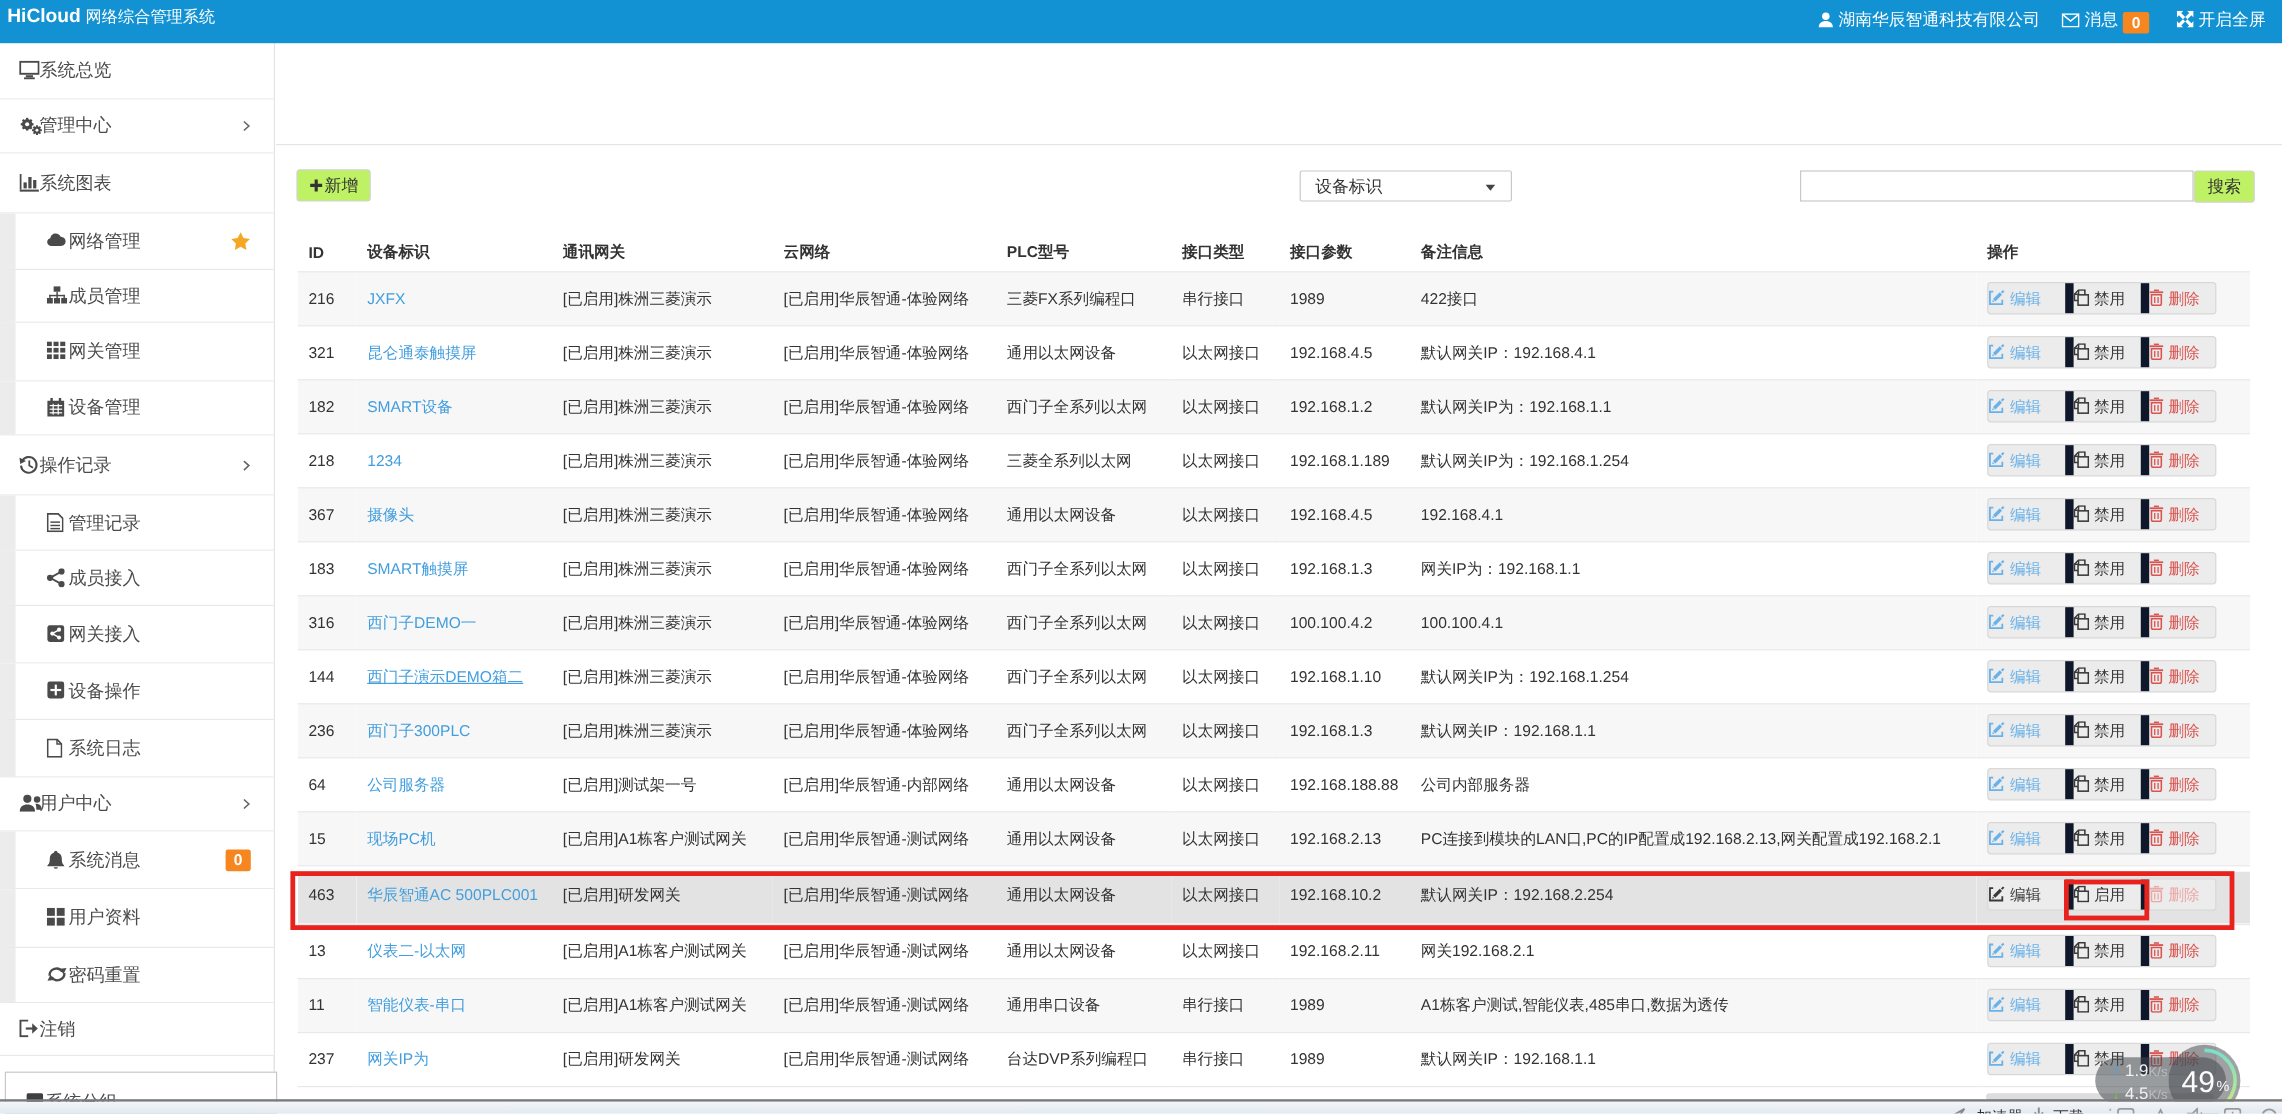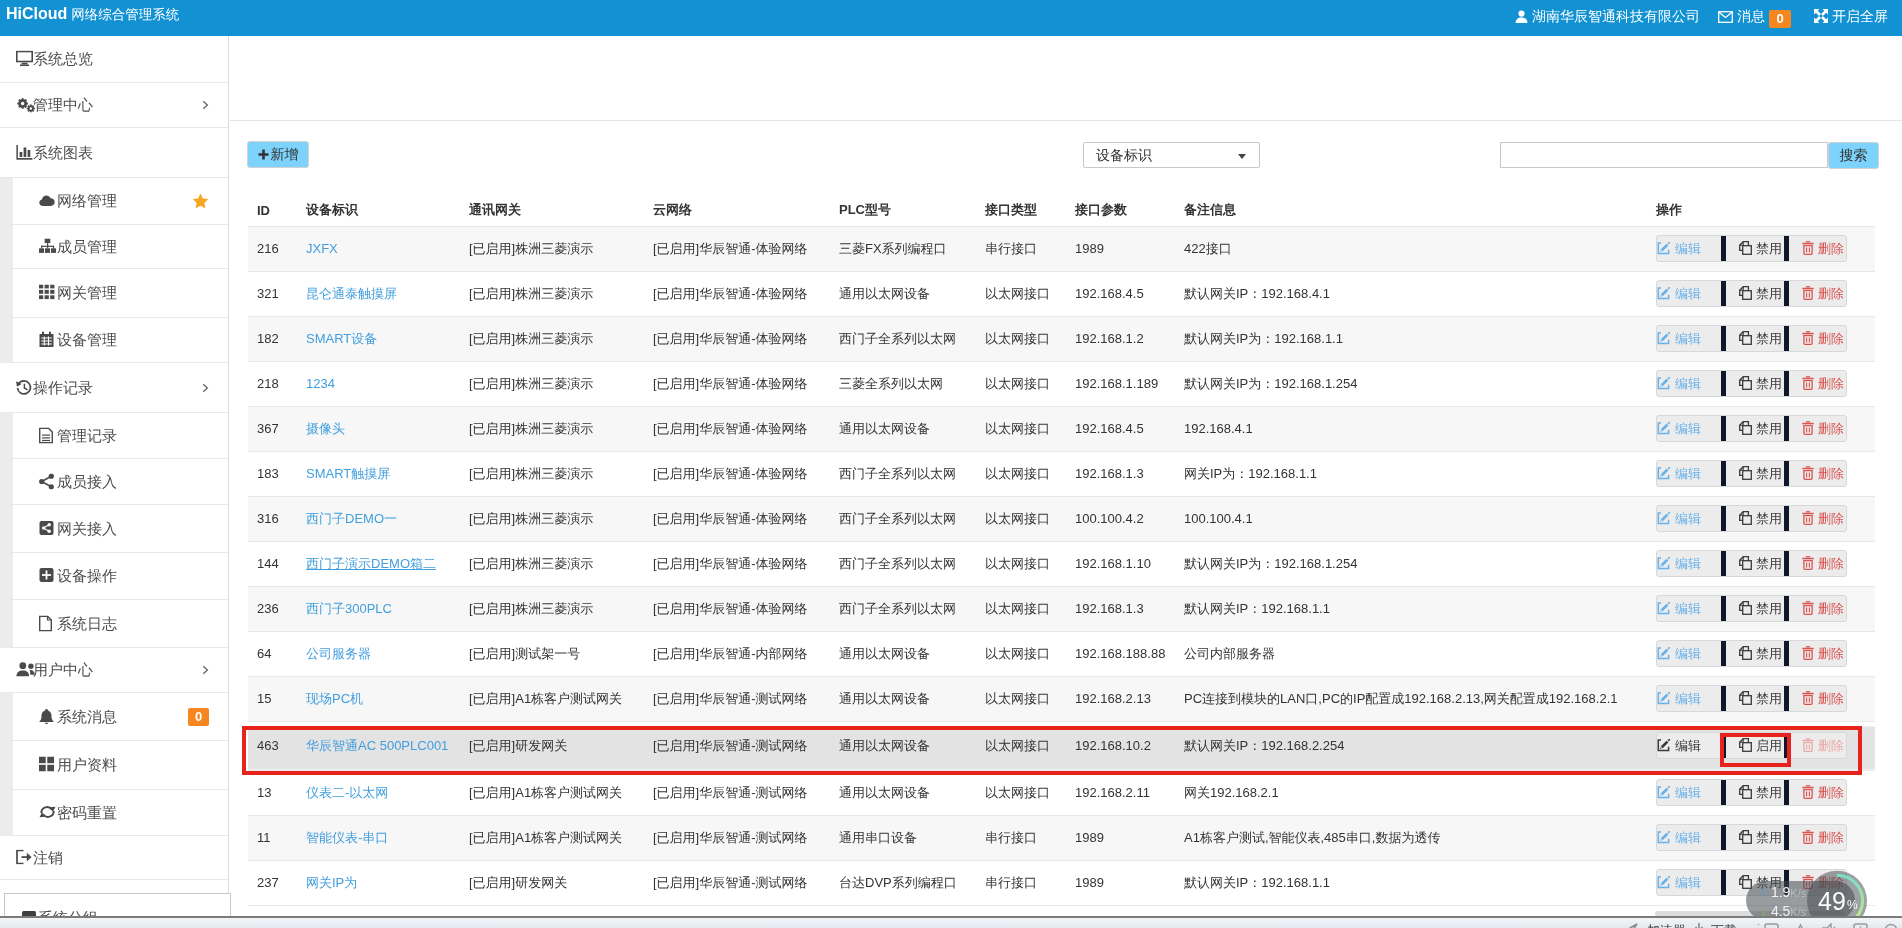--- a/index.html
+++ b/index.html
@@ -22,36 +22,36 @@
 .mi.sub .ic{left:26px;}
 .mi.sub .txt{left:44px;}
 .chev{position:absolute;right:18px;top:50%;transform:translateY(-50%);width:9px;height:9px;}
 .star{position:absolute;right:19px;top:50%;transform:translateY(-50%);}
 #badge-side{position:absolute;right:19px;top:50%;transform:translateY(-50%);background:#f6861f;color:#fff;font-size:13px;font-weight:bold;line-height:18px;height:18px;width:21px;text-align:center;border-radius:2px;}
 
 #main{position:absolute;left:230px;top:32px;width:1672px;height:896px;background:#fff;}
 #crumb{position:absolute;left:18px;top:28px;font-size:16px;font-weight:bold;color:#1793d3;white-space:nowrap;}
 #crumb .en{font-size:14px;font-weight:normal;color:#555;}
 #hline{position:absolute;left:0;top:88px;width:1672px;height:1px;background:#e5e5e5;}
-.btn{position:absolute;background:#7dd3fc;border:1px solid #d2d2d2;border-radius:3px;font-size:14px;color:#333;text-align:center;}
+.btn{position:absolute;background:#bef264;border:1px solid #d2d2d2;border-radius:3px;font-size:14px;color:#333;text-align:center;}
 #btn-add{left:17px;top:109px;width:62px;height:27px;line-height:25px;}
 #sel{position:absolute;left:853px;top:110px;width:177px;height:26px;border:1px solid #c8c8c8;border-radius:2px;background:#fff;font-size:14px;color:#333;line-height:24px;padding-left:12px;}
 #sel .car{position:absolute;right:13px;top:11px;width:0;height:0;border-left:4.5px solid transparent;border-right:4.5px solid transparent;border-top:5px solid #444;}
 #inp{position:absolute;left:1270px;top:110px;width:328px;height:26px;border:1px solid #c8c8c8;background:#fff;}
 #btn-search{left:1598px;top:110px;width:51px;height:27px;line-height:25px;}
 
 #tbl{position:absolute;left:18px;top:163px;width:1627px;border-collapse:collapse;table-layout:fixed;font-size:13px;color:#333;}
 #tbl th{font-weight:bold;text-align:left;height:31px;padding:0 0 0 9px;border-bottom:1px solid #e8e8e8;}
 #tbl td{height:45px;padding:0 0 0 9px;border-bottom:1px solid #e8e8e8;overflow:hidden;white-space:nowrap;}
 #tbl tr.g td{background:#f7f7f7;}
 #tbl tr.hl td{background:linear-gradient(#fff 5px, #e3e3e3 5px);height:49px;}
 #tbl a{color:#429ede;text-decoration:none;}
 .bgroup{display:inline-flex;border:1px solid #d8d8d8;border-radius:3px;background:#ececec;height:27px;line-height:25px;}
 .bgroup span{display:inline-block;text-align:left;font-size:13px;padding:0;}
-.bgroup span+span{border-left:5px solid #0f172a;padding-left:13px;}
+.bgroup span+span{border-left:7px solid #0f172a;}
 .be{width:64px;color:#68b1e9;}
 .bd{width:63px;color:#3a3a3a;}
 .bx{width:62px;color:#d9534f;}
 .bgroup svg{vertical-align:-2px;margin-right:4px;}
 
 #rowred{position:absolute;left:242px;top:726px;width:1620px;height:49px;border:4px solid #e8221c;z-index:10;pointer-events:none;}
 #btnred{position:absolute;left:1720px;top:733px;width:71px;height:34px;border:4px solid #e8221c;z-index:11;pointer-events:none;}
 
 #bbar{position:absolute;left:0;top:916px;width:1902px;height:12px;background:linear-gradient(#f3f6f9,#e2e9f1);border-top:2px solid #7b7b7b;z-index:60;overflow:hidden;box-sizing:border-box;}
 #bbar .t{position:absolute;top:2px;font-size:13px;color:#333;white-space:nowrap;}

